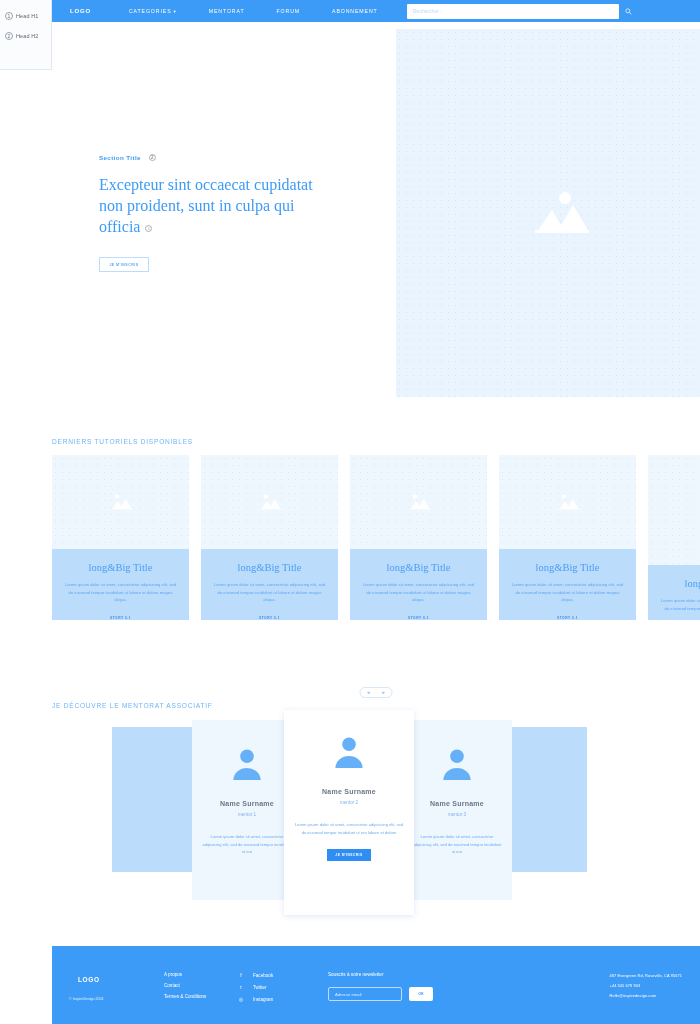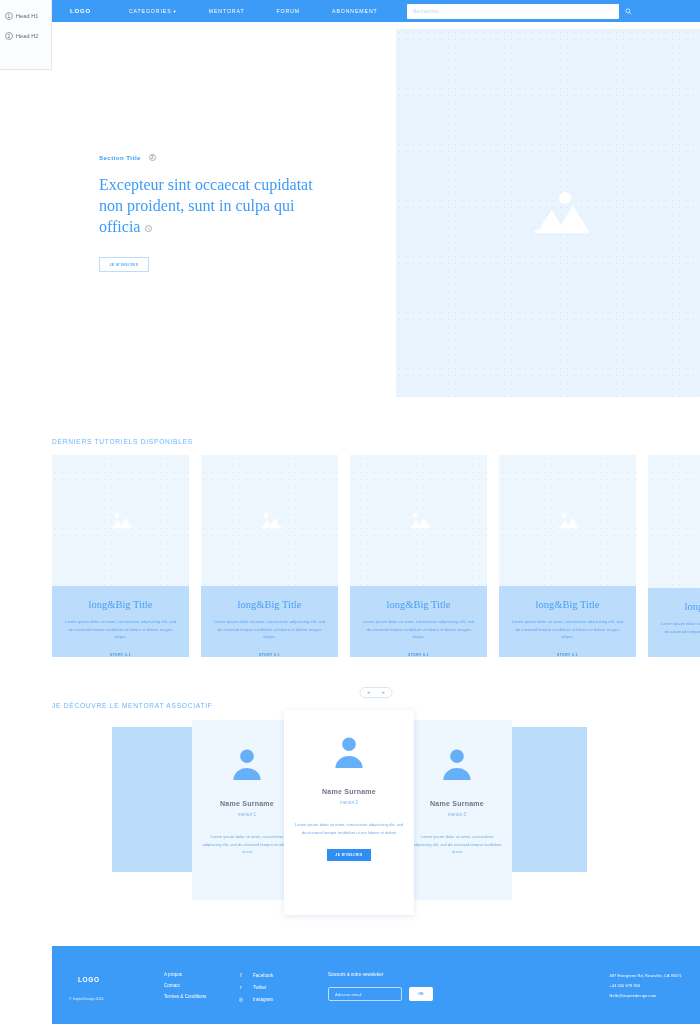--- a/index.html
+++ b/index.html
@@ -80,21 +80,21 @@
 
   
   .sec-head{
     position:absolute; left:0; font-size:6.6px; color:#6db4f9;
     letter-spacing:.75px; font-weight:400;
   }
 
   
   .tut-wrap{ position:absolute; left:52px; top:438px; width:648px; }
   .tut-strip{ position:absolute; left:0; top:17px; display:flex; gap:12px; }
-  .tcard{ width:137px; height:202px; flex:none; display:flex; flex-direction:column; }
+  .tcard{ width:137px; height:165px; flex:none; display:flex; flex-direction:column; }
   .tcard-img{
     height:133px;
     background-color:#eff7fe;
     background-image:radial-gradient(#d5e8f9 0.55px, transparent 0.55px);
     background-size:7px 7px;
     position:relative;
   }
   .tcard-body{
     flex:1; background:#bcdcfb; padding:13px 12px 0; text-align:center;
     display:flex; flex-direction:column; align-items:center;

